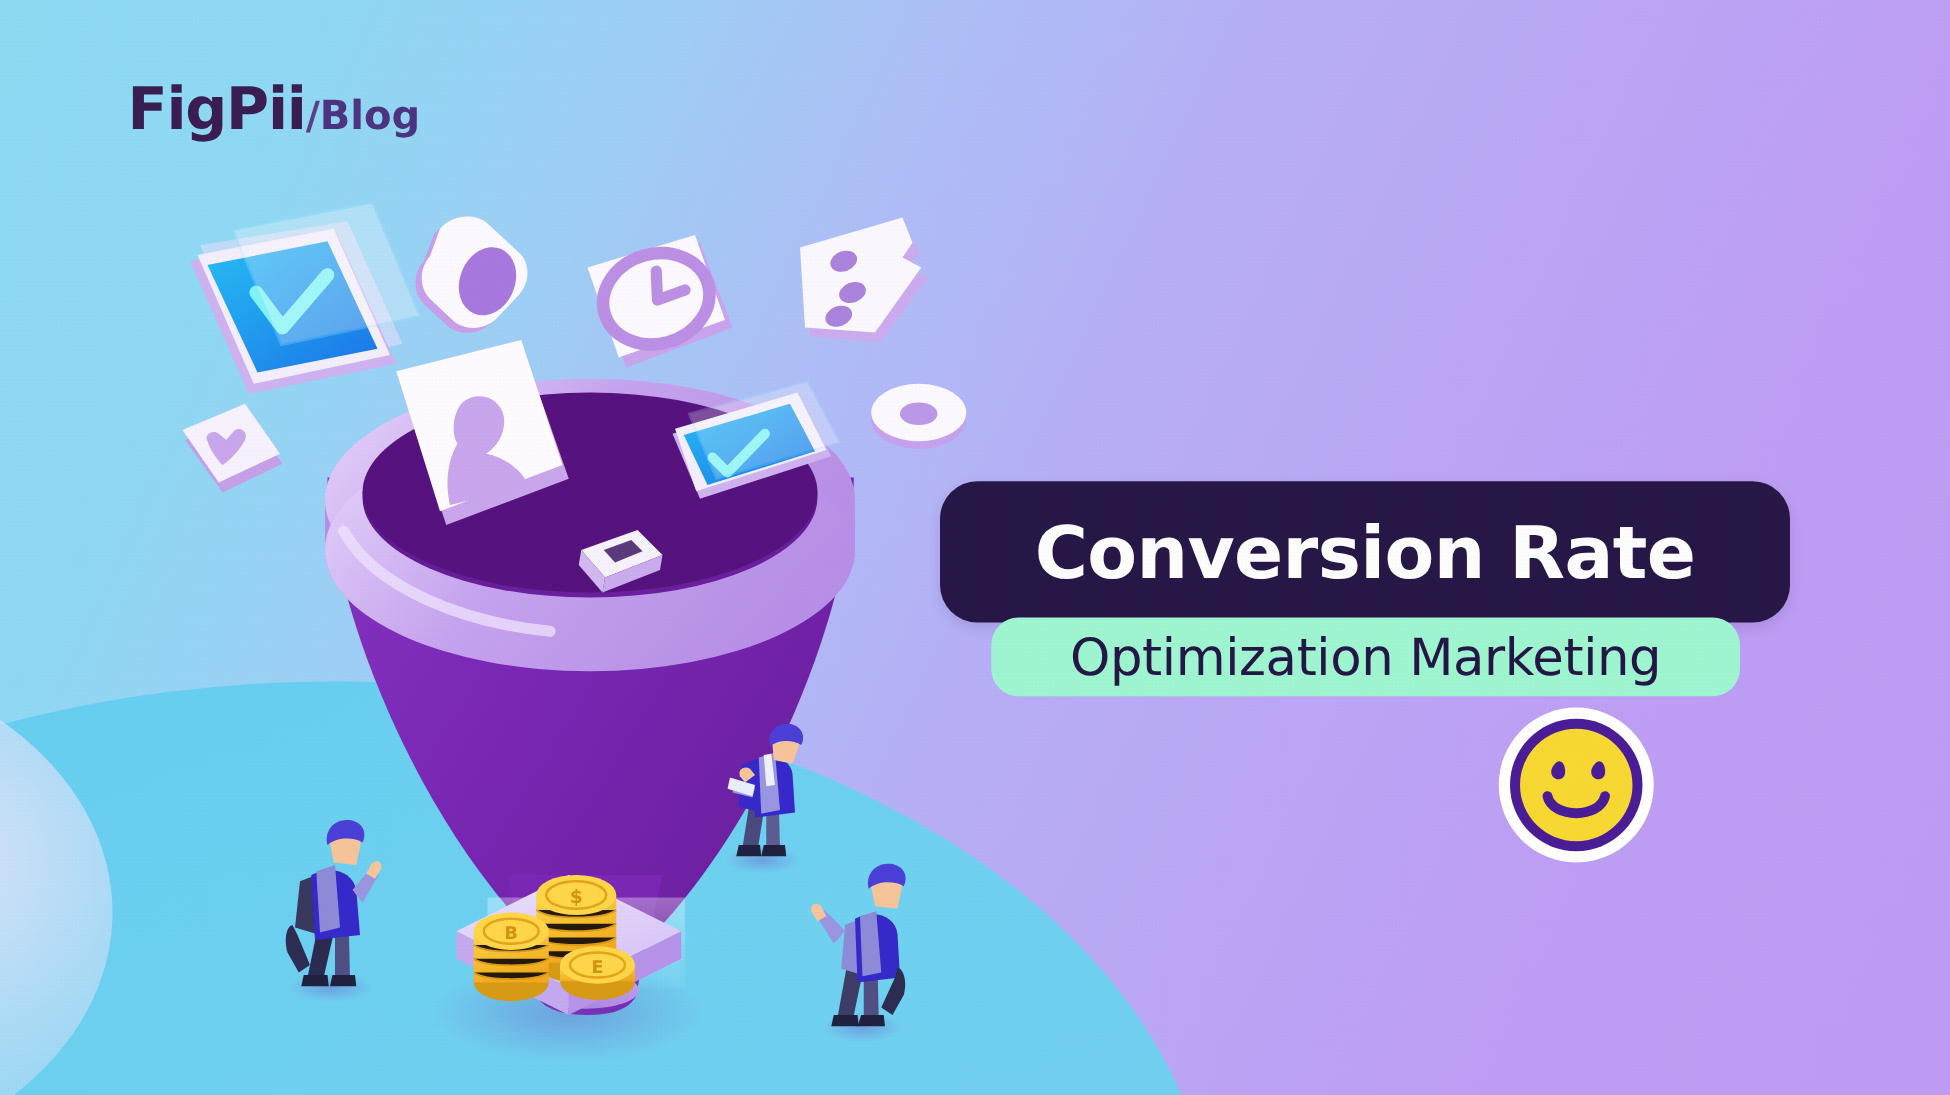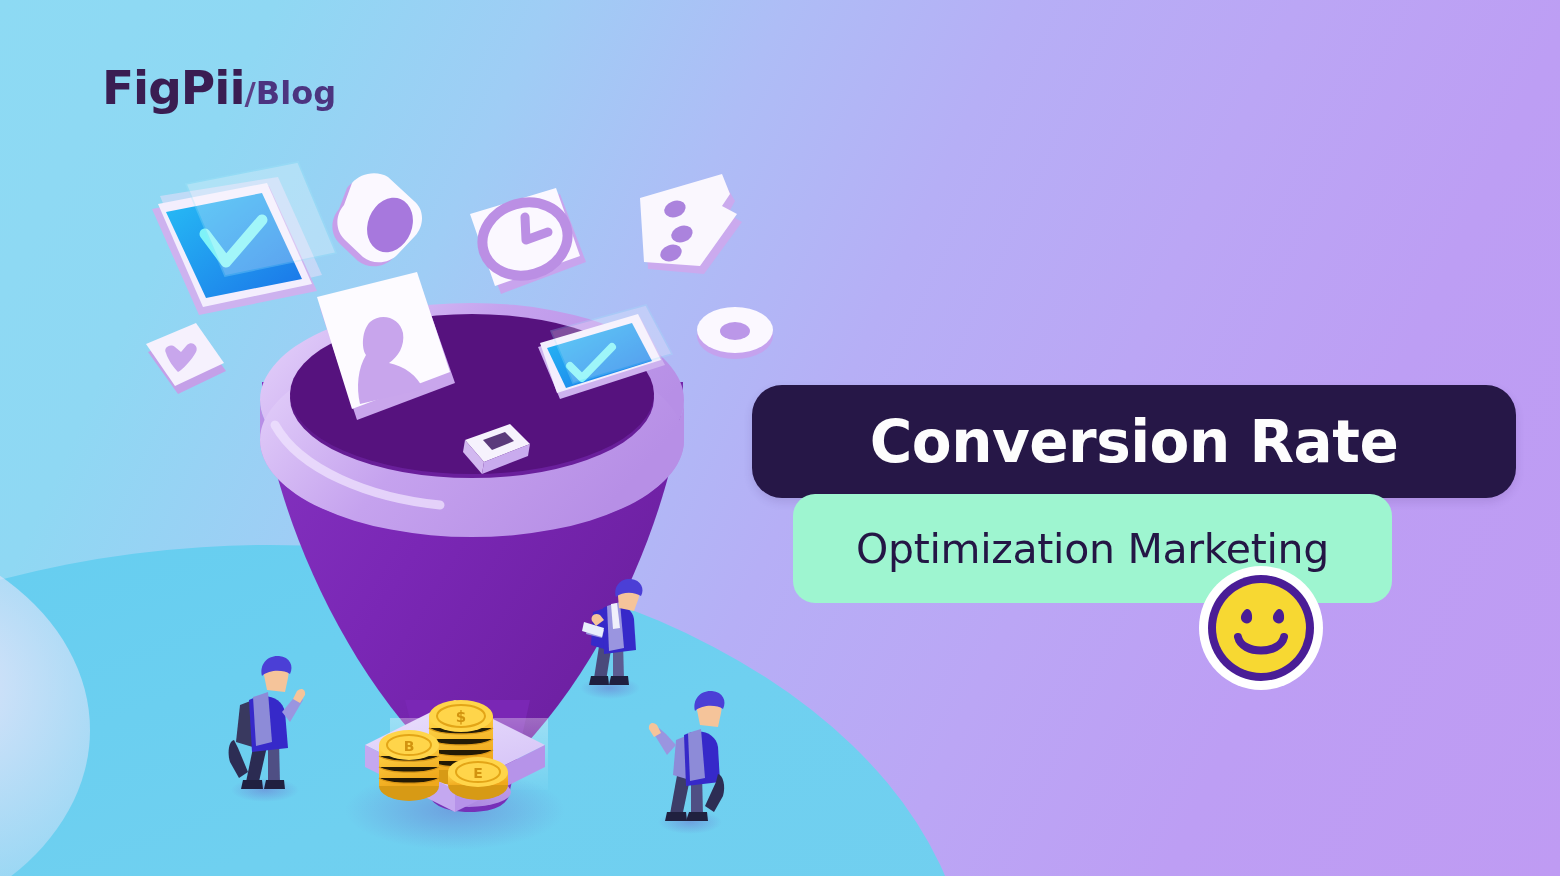--- a/index.html
+++ b/index.html
@@ -76,21 +76,21 @@
     font-weight: 700;
     color: #4c3480;
     letter-spacing: 0px;
   }
 
   
   .title-badge {
     position: absolute;
     left: 752px;
     top: 385px;
-    width: 764px;
+    width: 680px;
     height: 113px;
     background: #261747;
     border-radius: 30px;
     display: flex;
     align-items: center;
     justify-content: center;
     box-shadow: 0 4px 10px rgba(40,20,80,0.12);
   }
   .title-badge-text {
     font-family: "DejaVu Sans", sans-serif;
@@ -99,21 +99,21 @@
     letter-spacing: -0.5px;
     color: #fdfdfd;
     white-space: nowrap;
   }
 
   .subtitle-badge {
     position: absolute;
     left: 793px;
     top: 494px;
     width: 599px;
-    height: 109px;
+    height: 63px;
     background: #9ef5d0;
     border-radius: 22px;
     display: flex;
     align-items: center;
     justify-content: center;
   }
   .subtitle-badge-text {
     font-family: "DejaVu Sans", sans-serif;
     font-weight: 400;
     font-size: 41px;

